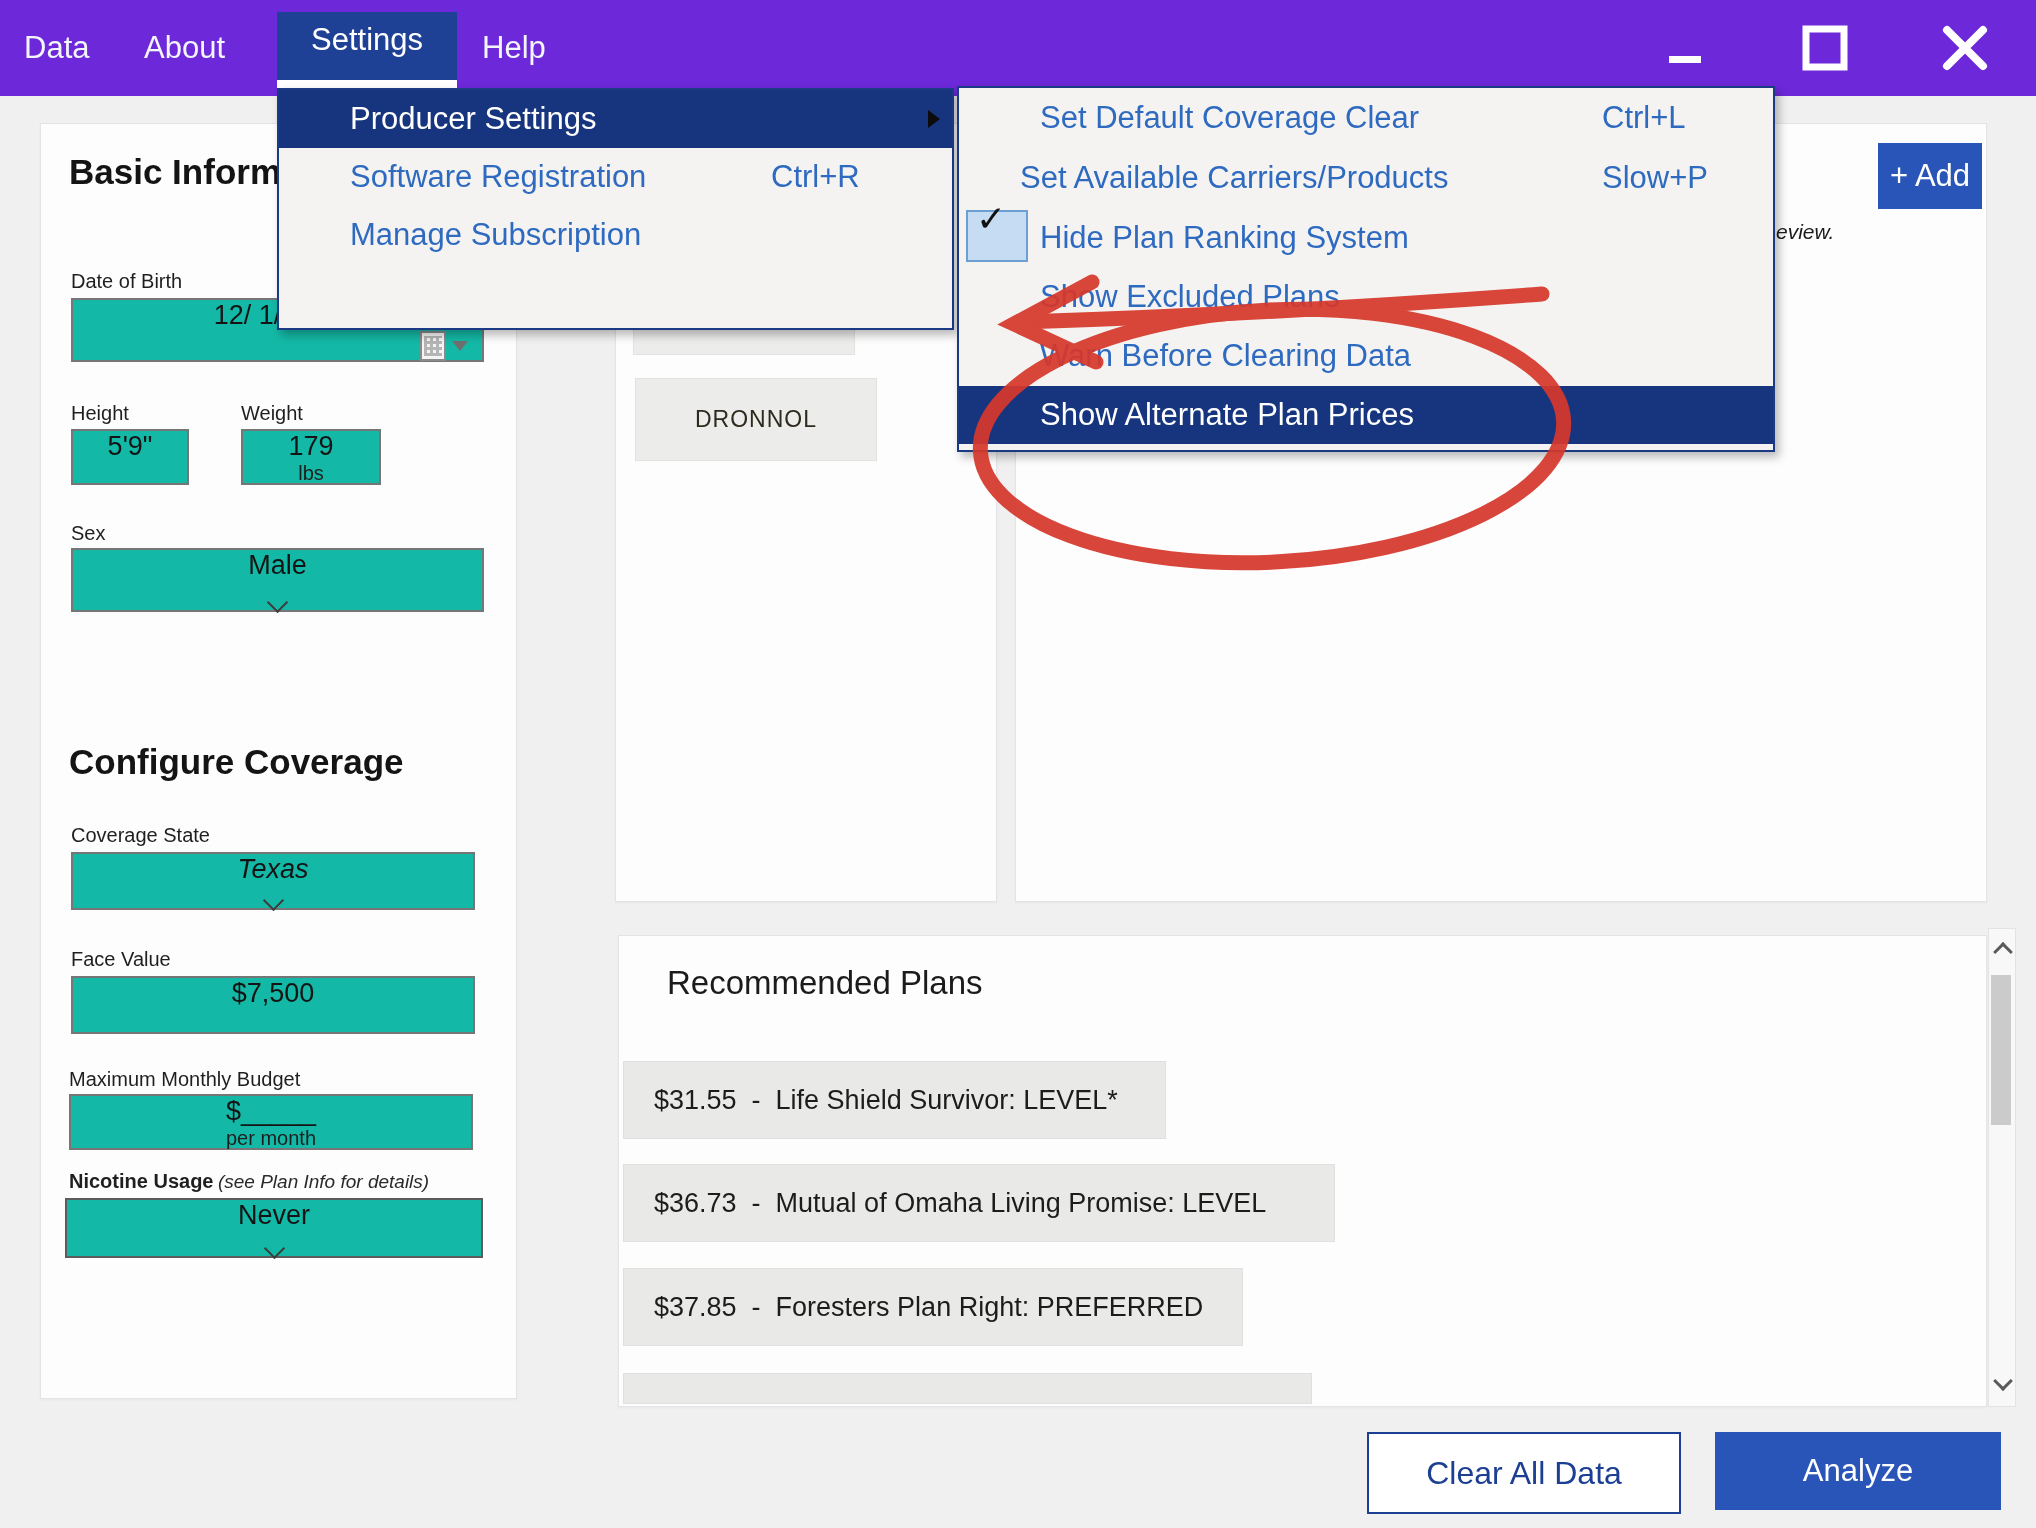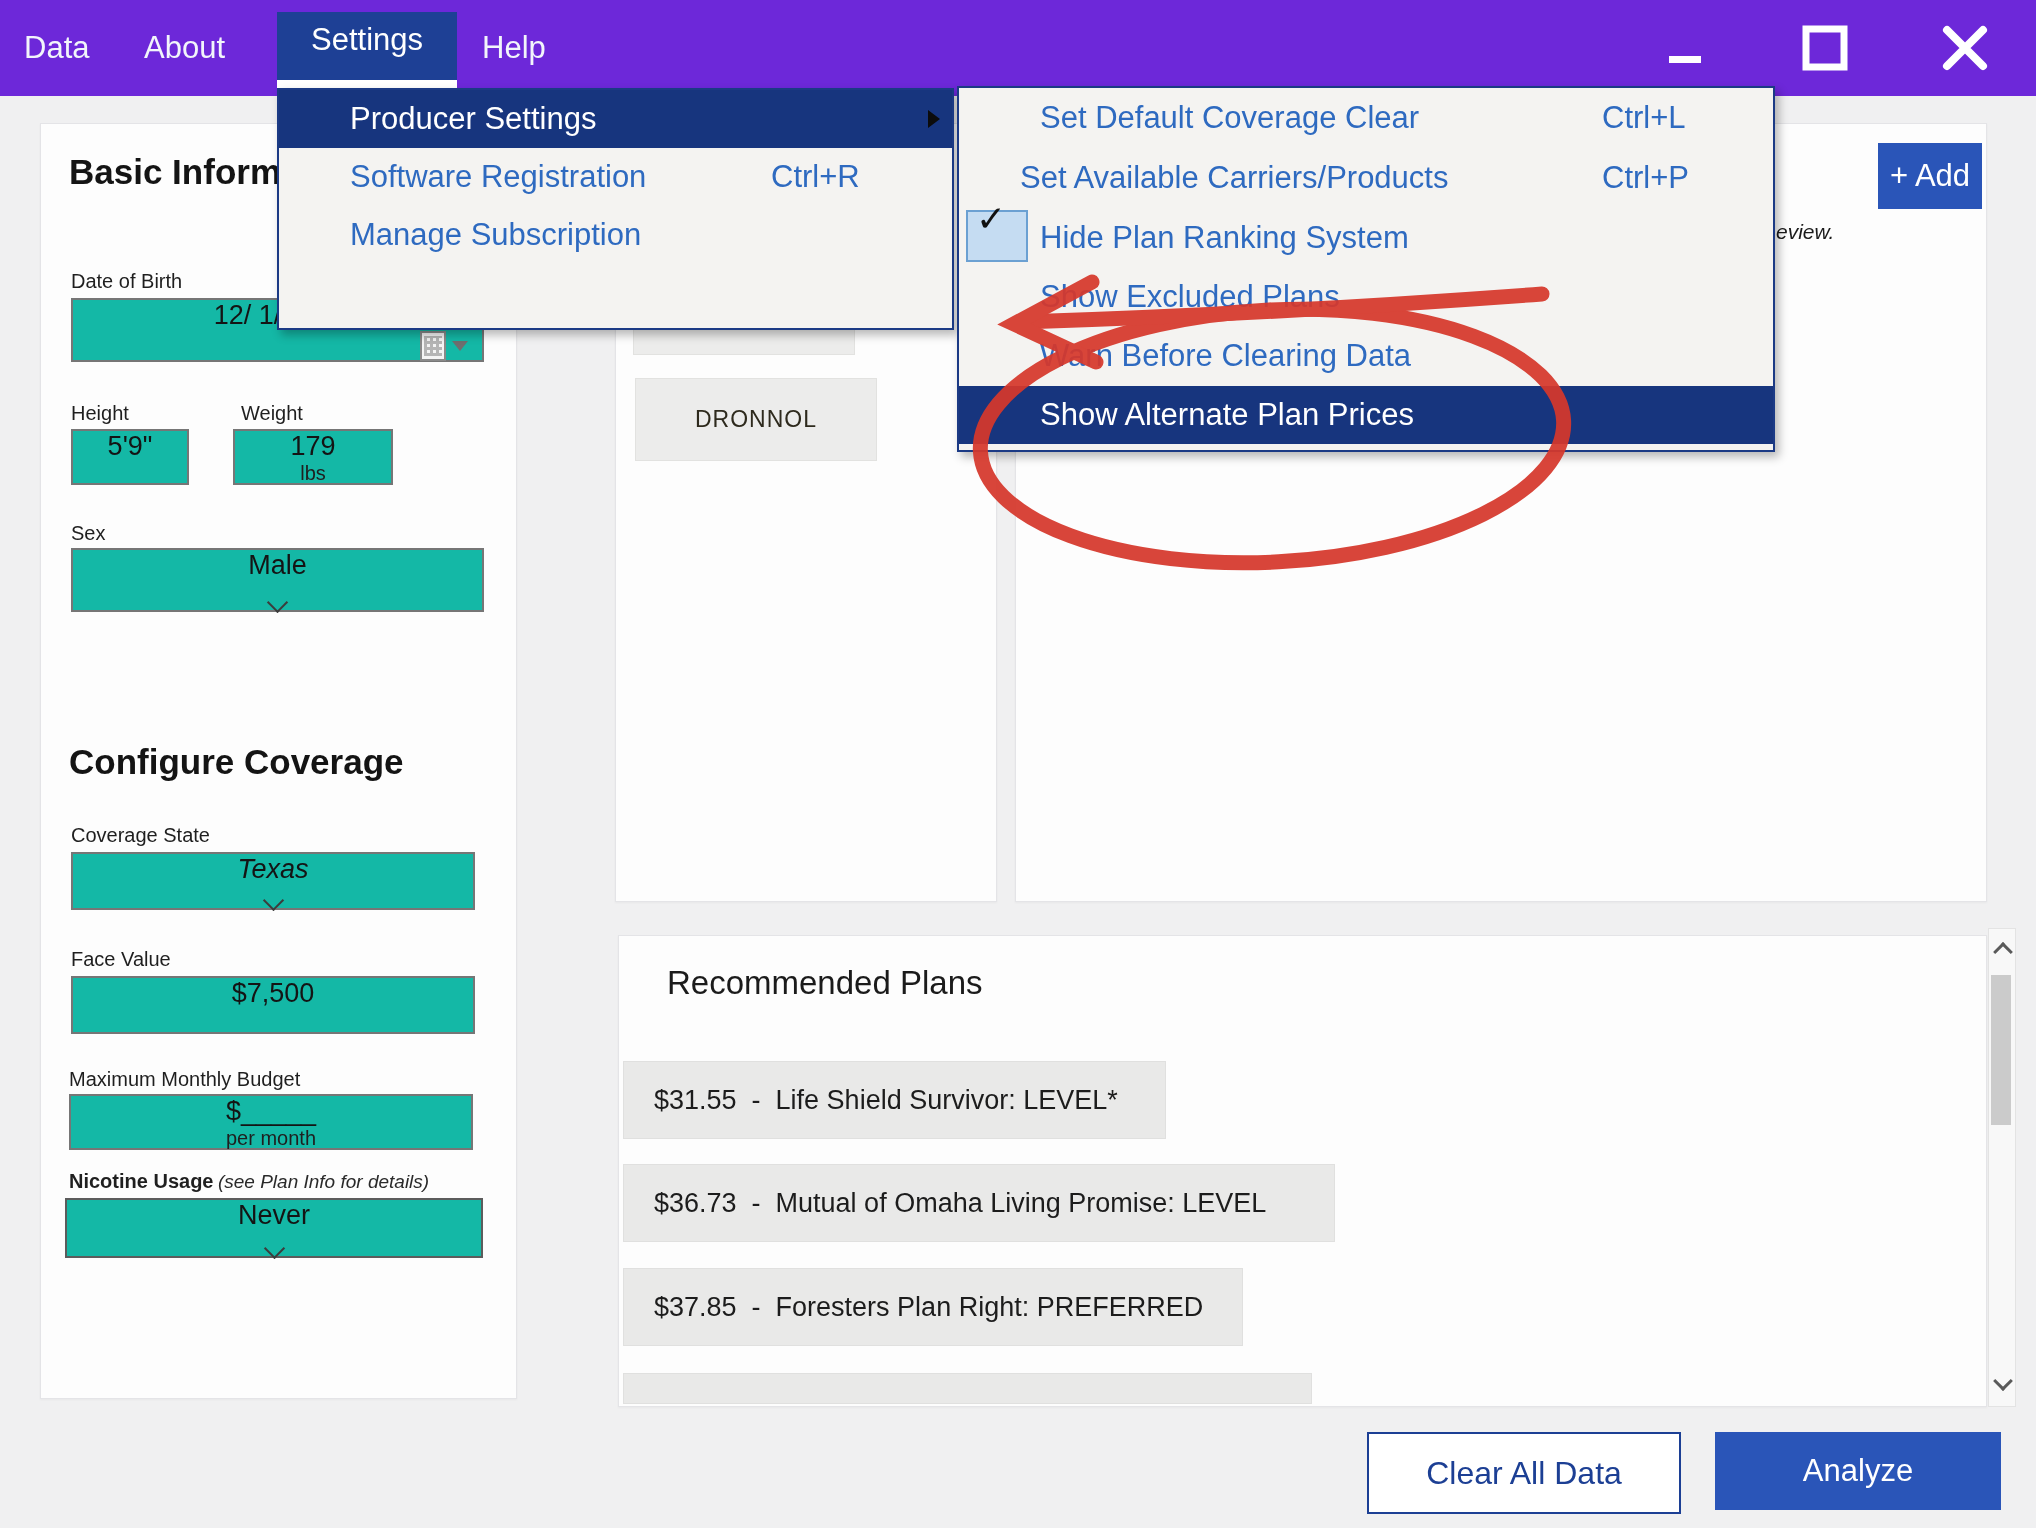--- a/index.html
+++ b/index.html
@@ -103,21 +103,21 @@
         <span class="caldrop"></span>
       </span>
     </div>
 
     <div class="abs flabel" style="left:30px;top:278px;">Height</div>
     <div class="abs field" style="left:30px;top:305px;width:118px;height:56px;">
       <span>5'9"</span>
     </div>
 
     <div class="abs flabel" style="left:200px;top:278px;">Weight</div>
-    <div class="abs field selwrap" style="left:192px;top:305px;width:160px;height:56px;justify-content:space-between;">
+    <div class="abs field selwrap" style="left:200px;top:305px;width:140px;height:56px;justify-content:space-between;">
       <span>179</span>
       <span class="unit">lbs</span>
     </div>
 
     <div class="abs flabel" style="left:30px;top:398px;">Sex</div>
     <div class="abs field selwrap" style="left:30px;top:424px;width:413px;height:64px;">
       <span>Male</span>
       <span class="chev"></span>
     </div>
 
@@ -208,21 +208,21 @@
     </div>
   </div>
 
   <div class="abs menu" style="left:957px;top:86px;width:818px;height:366px;box-sizing:border-box;">
     <div class="mrow" style="height:60px;padding-left:81px;">
       <span>Set Default Coverage Clear</span>
       <span class="short" style="left:643px;">Ctrl+L</span>
     </div>
     <div class="mrow" style="height:60px;padding-left:61px;">
       <span>Set Available Carriers/Products</span>
-      <span class="short" style="left:643px;">Ctrl+P</span>
+      <span class="short" style="left:643px;">Slow+P</span>
     </div>
     <div class="mrow" style="height:60px;padding-left:81px;">
       <span class="checkbox" style="left:7px;top:2px;width:62px;height:52px;">
         <span class="tick">✓</span>
       </span>
       <span>Hide Plan Ranking System</span>
     </div>
     <div class="mrow" style="height:58px;padding-left:81px;">
       <span>Show Excluded Plans</span>
     </div>

